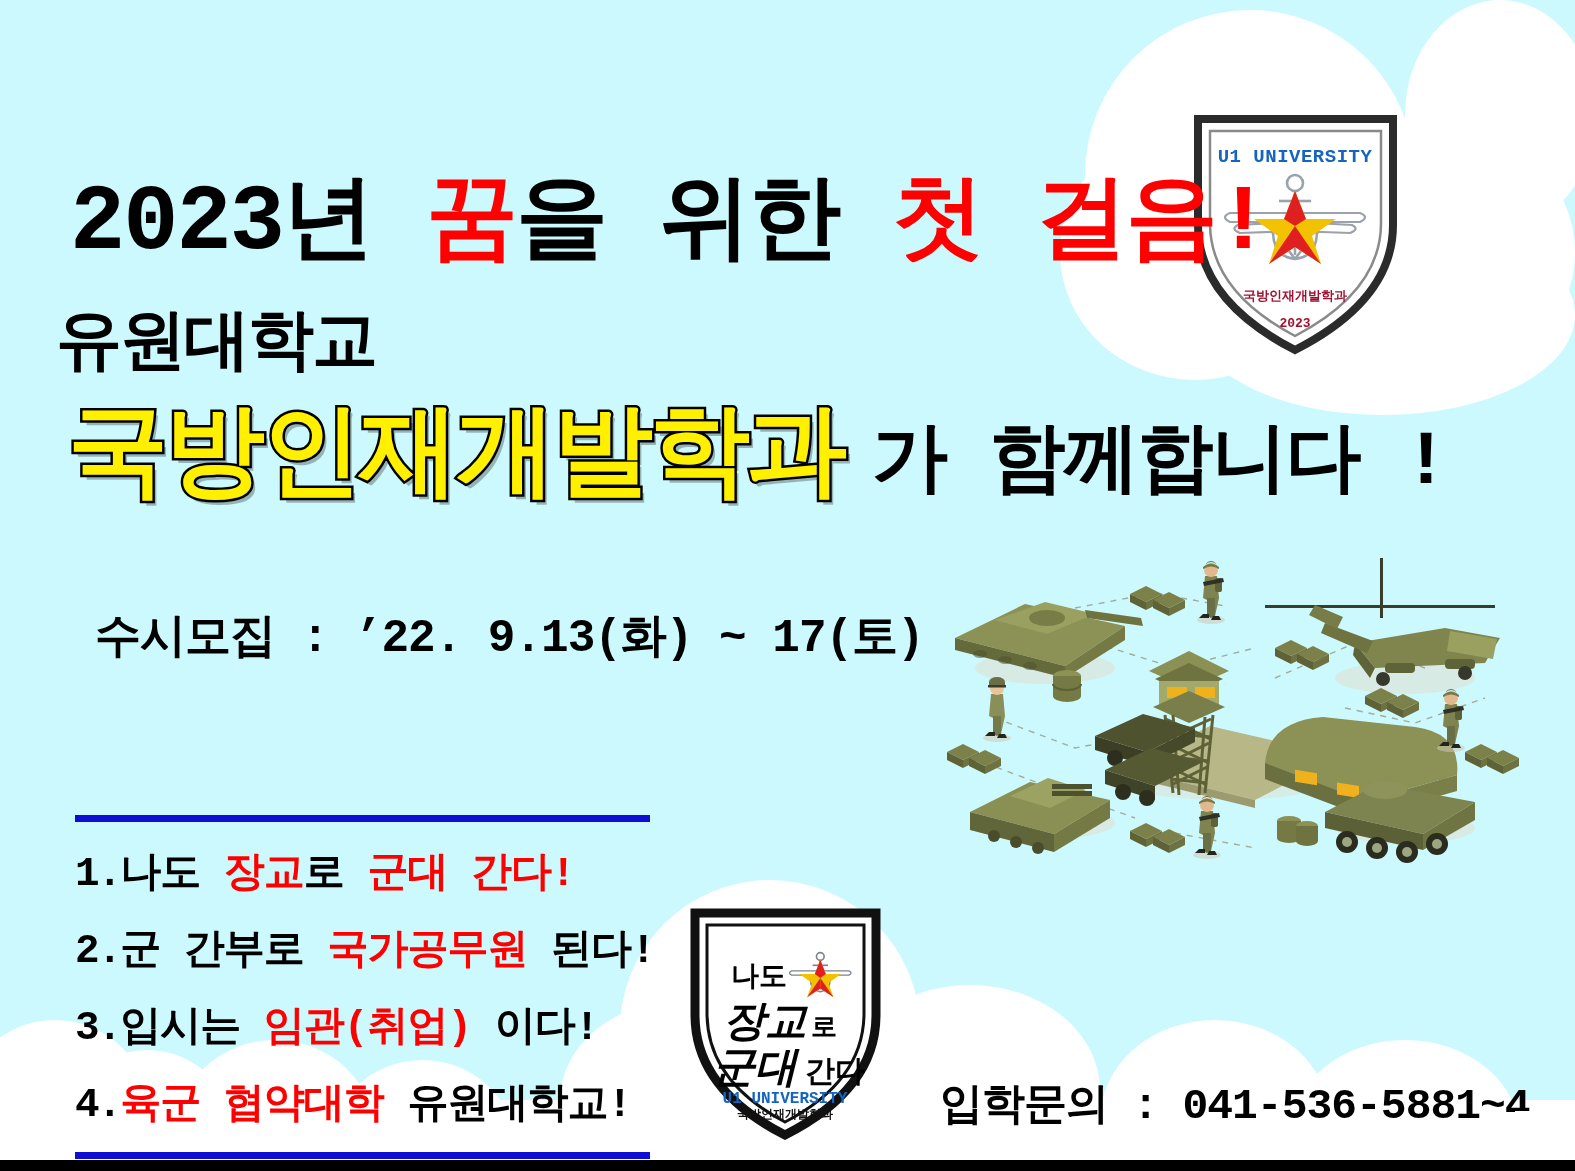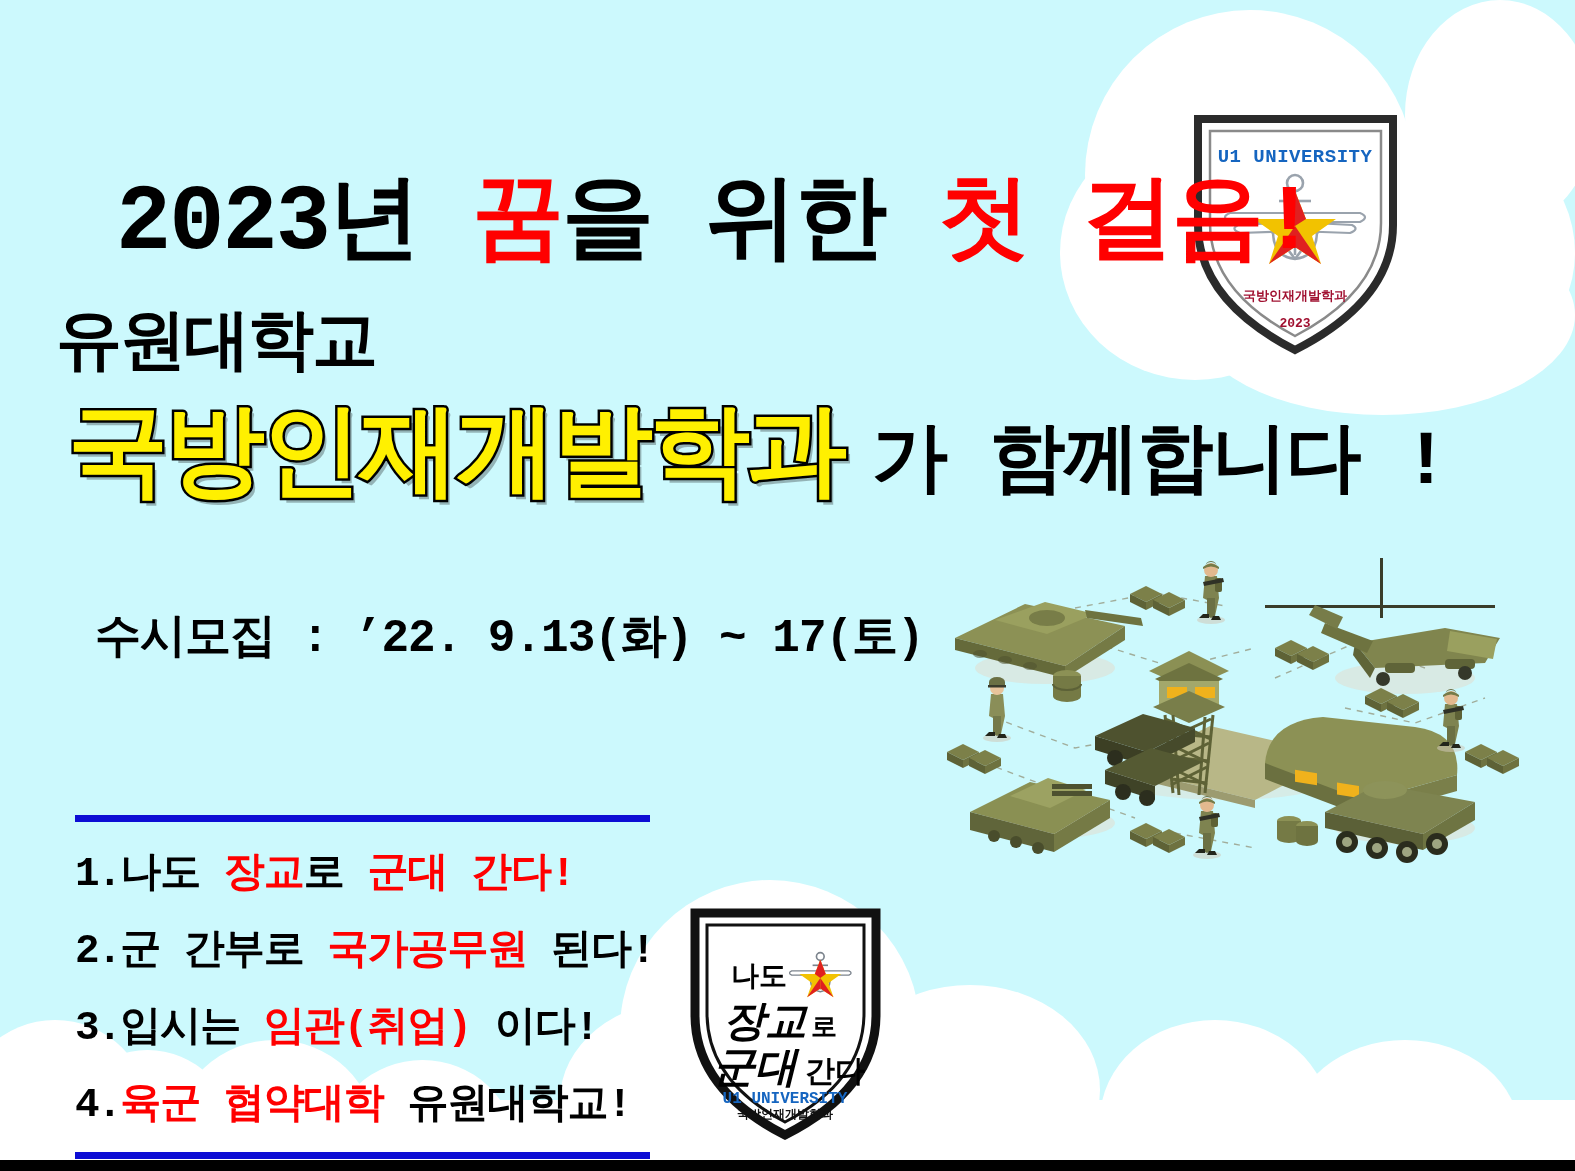--- a/index.html
+++ b/index.html
@@ -68,21 +68,20 @@
   .layer { position: absolute; }
 
   #headline {
     left: 70px;
     top: 155px;
     font-size: 92px;
     font-weight: bold;
     letter-spacing: -2px;
     white-space: nowrap;
     color: #000000;
-    margin-left: 46px;
   }
   #headline .red { color: #FF0000; }
 
   #subtitle {
     left: 56px;
     top: 295px;
     font-size: 66px;
     font-weight: bold;
     letter-spacing: -2px;
     color: #000000;
@@ -493,16 +492,17 @@
       <span class="num">3.</span><span>입시는 </span><span class="red">임관(취업)</span><span> 이다!</span>
     </div>
 
     <div class="benefit-row">
       <span class="num">4.</span><span class="red">육군 협약대학</span><span> 유원대학교!</span>
     </div>
 
     <div class="rule" id="rule-bottom"></div>
   </div>
 
+  <div class="layer" id="contact">입학문의 : 041-536-5881~4</div>
 
   <div id="bottom-right-notch"></div>
   <div id="bottom-black-bar"></div>
 </div>
 
 </body></html>

